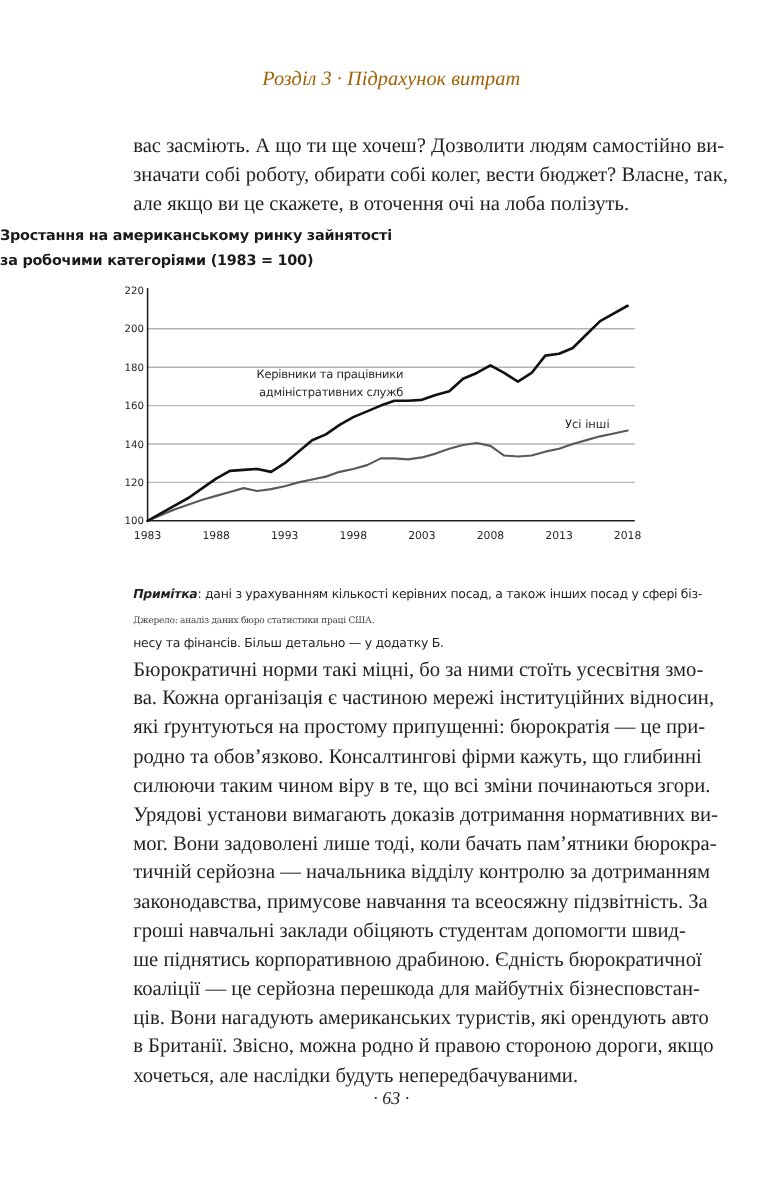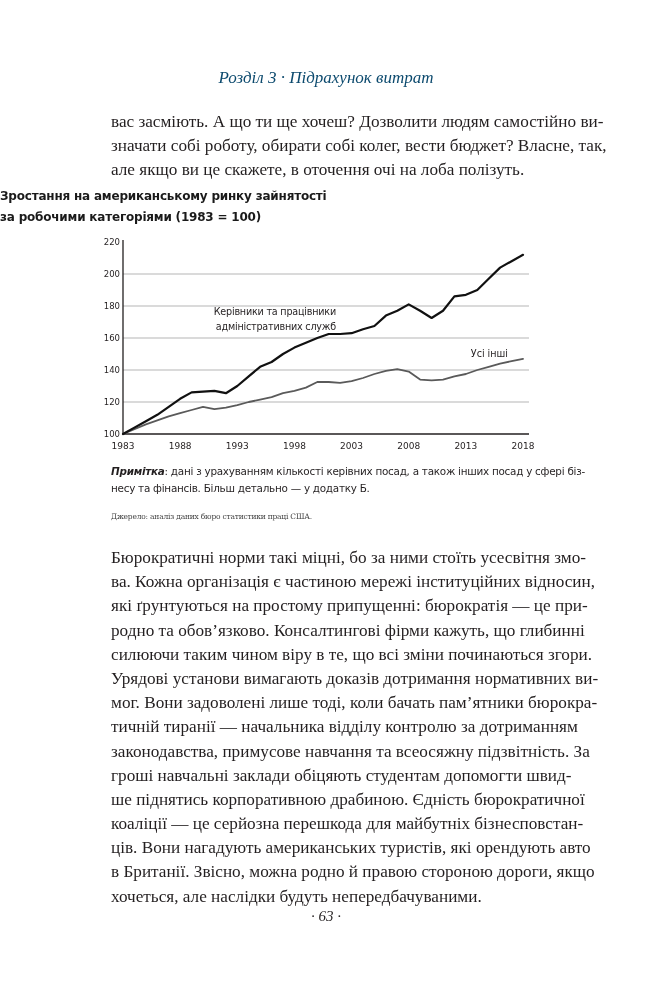--- a/index.html
+++ b/index.html
@@ -1,20 +1,20 @@
 <!DOCTYPE html>
 <html><head>
 <meta charset="utf-8">
 <style>
   html, body { margin: 0; padding: 0; background: #ffffff; }
   body { width: 652px; height: 1000px; position: relative; overflow: hidden; color: #231f20; }
   .page { position: absolute; left: 0; top: 0; width: 652px; height: 1000px; }
   .running-head {
-    position: absolute; left: 0; width: 652px; top: 68px; text-align: center;
-    font-family: "Liberation Serif", "DejaVu Serif", serif; font-style: italic; font-size: 17px; color: #0c4a6e;
+    position: absolute; left: 0; width: 652px; top: 56px; text-align: center;
+    font-family: "Liberation Serif", "DejaVu Serif", serif; font-style: italic; font-size: 17px; color: #a16207;
   }
   .body-text {
     position: absolute; left: 111px; width: 432px;
     font-family: "Liberation Serif", "DejaVu Serif", serif; font-size: 17.2px; line-height: 24.2px; color: #231f20;
   }
   .body-text .line { display: block; white-space: nowrap; text-align: justify; text-align-last: justify; height: 24.2px; }
   .body-text .line.last { text-align-last: left; }
   .p1 { top: 110px; }
   .p2 { top: 546px; }
   .chart-title {
@@ -22,21 +22,21 @@
     font-family: "DejaVu Sans", sans-serif; font-weight: bold; font-size: 12px; line-height: 21px; color: #1a1a1a;
     letter-spacing: -0.2px;
   }
   .chart-title span { display: block; }
   svg.chart { position: absolute; left: 0; top: 230px; }
   .note {
     position: absolute; left: 111px; width: 440px; top: 463px;
     font-family: "DejaVu Sans", sans-serif; font-size: 10.4px; line-height: 17px; color: #231f20;
     letter-spacing: -0.25px;
   }
-  .note .line { display:block; white-space: nowrap; }
+  .note .line { display:block; white-space: nowrap; margin-top: 24px; }
   .note b { font-style: italic; font-weight: bold; }
   .source {
     position: absolute; left: 111px; top: 512px;
     font-family: "DejaVu Serif", serif; font-size: 7.5px; color: #444;
     letter-spacing: -0.2px;
   }
   .folio {
     position: absolute; left: 0; width: 652px; top: 908px; text-align: center;
     font-family: "Liberation Serif", "DejaVu Serif", serif; font-style: italic; font-size: 15px; color: #231f20;
   }
@@ -107,21 +107,21 @@
   <div class="source">Джерело: аналіз даних бюро статистики праці США.</div>
 
   <div class="body-text p2" id="p2">
       <span class="line">Бюрократичні норми такі міцні, бо за ними стоїть усесвітня змо-</span>
       <span class="line">ва. Кожна організація є частиною мережі інституційних відносин,</span>
       <span class="line">які ґрунтуються на простому припущенні: бюрократія — це при-</span>
       <span class="line">родно та обов’язково. Консалтингові фірми кажуть, що глибинні</span>
       <span class="line">силюючи таким чином віру в те, що всі зміни починаються згори.</span>
       <span class="line">Урядові установи вимагають доказів дотримання нормативних ви-</span>
       <span class="line">мог. Вони задоволені лише тоді, коли бачать пам’ятники бюрокра-</span>
-      <span class="line">тичній тиранії — начальника відділу контролю за дотриманням</span>
+      <span class="line">тичній серйозна — начальника відділу контролю за дотриманням</span>
       <span class="line">законодавства, примусове навчання та всеосяжну підзвітність. За</span>
       <span class="line">гроші навчальні заклади обіцяють студентам допомогти швид-</span>
       <span class="line">ше піднятись корпоративною драбиною. Єдність бюрократичної</span>
       <span class="line">коаліції — це серйозна перешкода для майбутніх бізнесповстан-</span>
       <span class="line">ців. Вони нагадують американських туристів, які орендують авто</span>
       <span class="line">в Британії. Звісно, можна родно й правою стороною дороги, якщо</span>
       <span class="line last">хочеться, але наслідки будуть непередбачуваними.</span>
     </div>
 
   <div class="folio">· 63 ·</div>

